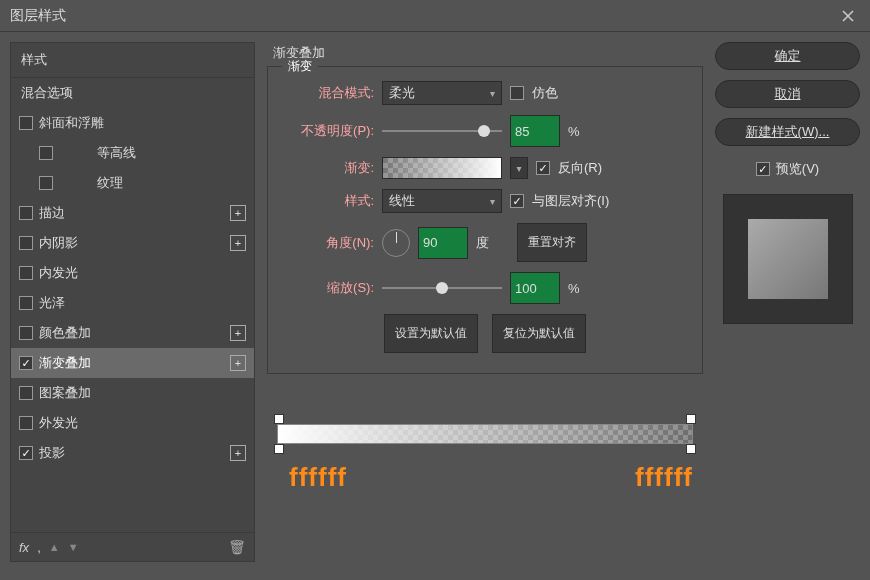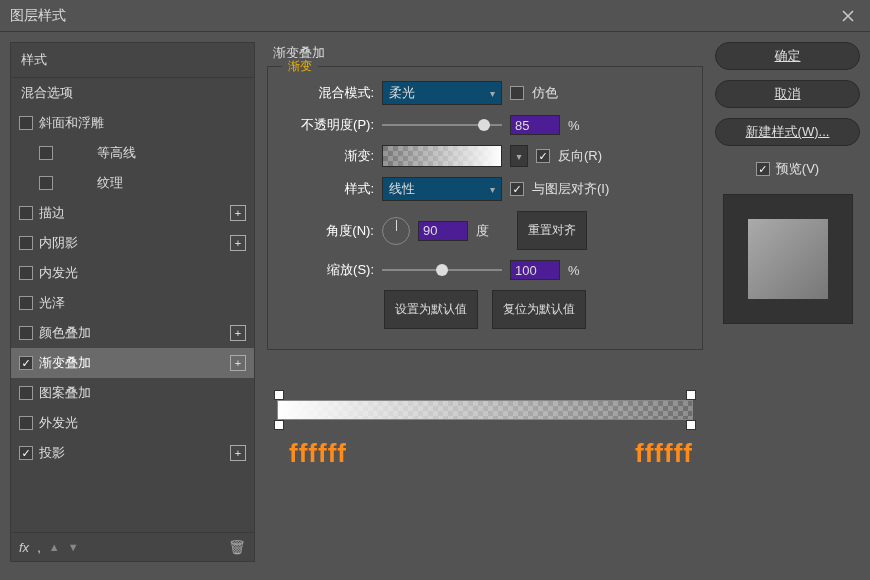--- a/index.html
+++ b/index.html
@@ -22,27 +22,27 @@
 .chk { width: 14px; height: 14px; border: 1px solid #999; background: #3a3a3a; display: inline-flex; align-items: center; justify-content: center; flex-shrink: 0; }
 .chk.checked::after { content: "✓"; color: #fff; font-size: 11px; line-height: 1; }
 .sidebar-footer { border-top: 1px solid #3a3a3a; padding: 6px 8px; display: flex; align-items: center; gap: 8px; color: #ccc; }
 .sidebar-footer .spacer { flex: 1; }
 .arrow-icon { font-size: 11px; color: #888; }
 .trash-icon { font-size: 14px; color: #aaa; }
 
 .main { flex: 1; display: flex; flex-direction: column; }
 .section-title { color: #ddd; font-size: 13px; padding: 2px 0 4px 6px; }
 .panel { border: 1px solid #3a3a3a; padding: 14px 16px 20px 16px; position: relative; }
-.panel-label { position: absolute; top: -9px; left: 14px; background: #535353; padding: 0 6px; color: #eab308; font-size: 12px; }
+.panel-label { position: absolute; top: -9px; left: 14px; background: #535353; padding: 0 6px; color: #ffffff; font-size: 12px; }
 
 .form-row { display: flex; align-items: center; margin-bottom: 10px; gap: 8px; }
-.form-label { width: 90px; text-align: right; color: #ffffff; }
-.select { background: #0c4a6e; border: 1px solid #2a2a2a; color: #ddd; height: 24px; width: 120px; display: flex; align-items: center; padding: 0 6px; position: relative; cursor: pointer; }
+.form-label { width: 90px; text-align: right; color: #fca5a5; }
+.select { background: #404040; border: 1px solid #2a2a2a; color: #ddd; height: 24px; width: 120px; display: flex; align-items: center; padding: 0 6px; position: relative; cursor: pointer; }
 .select .caret { margin-left: auto; font-size: 10px; color: #aaa; }
-.numbox { background: #4c1d95; border: 1px solid #2a2a2a; color: #ddd; height: 20px; width: 50px; padding: 0 4px; display: flex; align-items: center; text-align: right; }
+.numbox { background: #15803d; border: 1px solid #2a2a2a; color: #ddd; height: 32px; width: 50px; padding: 0 4px; display: flex; align-items: center; text-align: right; }
 .pct { color: #ddd; }
 .slider { position: relative; width: 120px; height: 20px; display: flex; align-items: center; }
 .slider .track { height: 2px; background: #888; width: 100%; }
 .slider .thumb { position: absolute; top: 4px; width: 12px; height: 12px; background: #ddd; border-radius: 50%; transform: translateX(-50%); }
 
 .grad-preview { width: 120px; height: 22px; border: 1px solid #2a2a2a; position: relative; cursor: pointer; 
   background-image: linear-gradient(to right, rgba(255,255,255,0.1), white),
     linear-gradient(45deg,#888 25%,transparent 25%,transparent 75%,#888 75%),
     linear-gradient(45deg,#888 25%,#666 25%,#666 75%,#888 75%);
   background-size: 100% 100%, 10px 10px, 10px 10px;

